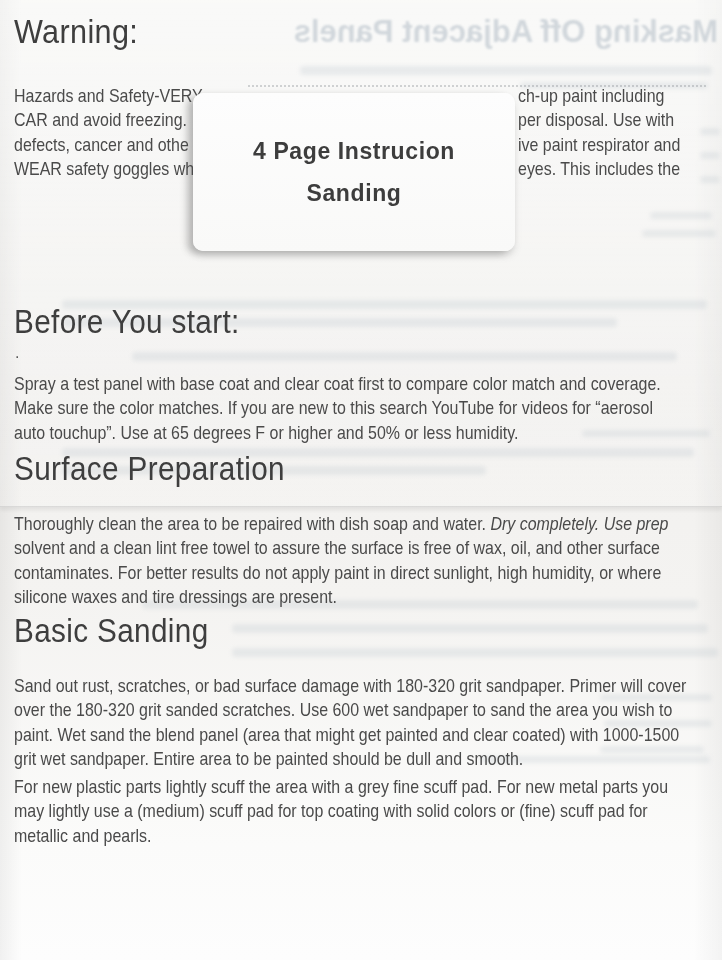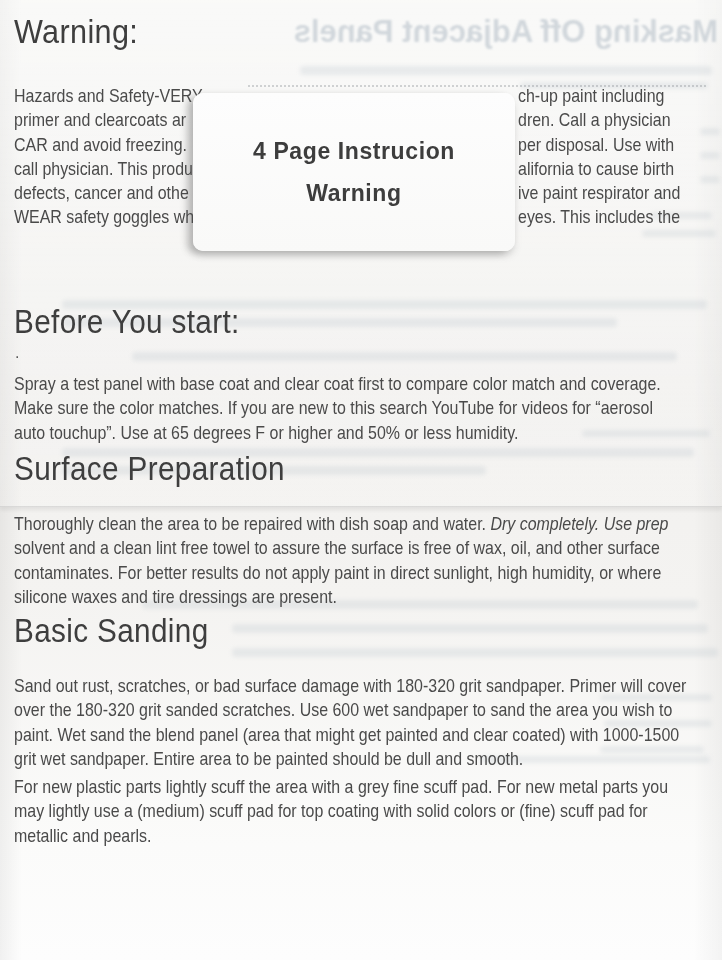--- a/index.html
+++ b/index.html
@@ -74,45 +74,37 @@
   <div class="gb sm" style="top:756px;left:480px;width:230px"></div>
 
   <h1 class="h" style="top:12px;font-size:34px;">Warning:</h1>
 
   <div class="para" style="top:84px;width:700px;">
     <div class="warn-row">
       <span class="fl">Hazards and Safety-VERY</span>
       <span class="fr">ch-up paint including</span>
     </div>
     <div class="warn-row">
-      <span class="fl">primer and clearcoats ar</span>
-      <span class="fr">dren. Call a physician</span>
-    </div>
-    <div class="warn-row">
       <span class="fl">CAR and avoid freezing.</span>
       <span class="fr">per disposal. Use with</span>
-    </div>
-    <div class="warn-row">
-      <span class="fl">call physician. This produ</span>
-      <span class="fr">alifornia to cause birth</span>
     </div>
     <div class="warn-row">
       <span class="fl">defects, cancer and othe</span>
       <span class="fr">ive paint respirator and</span>
     </div>
     <div class="warn-row">
       <span class="fl">WEAR safety goggles wh</span>
       <span class="fr">eyes. This includes the</span>
     </div>
   </div>
 
   <div class="perf"></div>
   <div class="sticker">
     <div class="st-line">4 Page Instrucion</div>
-    <div class="st-line">Warning</div>
+    <div class="st-line">Sanding</div>
   </div>
 
   <h1 class="h" style="top:303px;font-size:33px;">Before You start:</h1>
   <div class="tiny-dot">.</div>
   <div class="para" style="top:372px;">
     <div class="ln">Spray a test panel with base coat and clear coat first to compare color match and coverage.</div>
     <div class="ln">Make sure the color matches.  If you are new to this search YouTube for videos for “aerosol</div>
     <div class="ln">auto touchup”.  Use at 65 degrees F or higher and 50% or less humidity.</div>
   </div>
 

